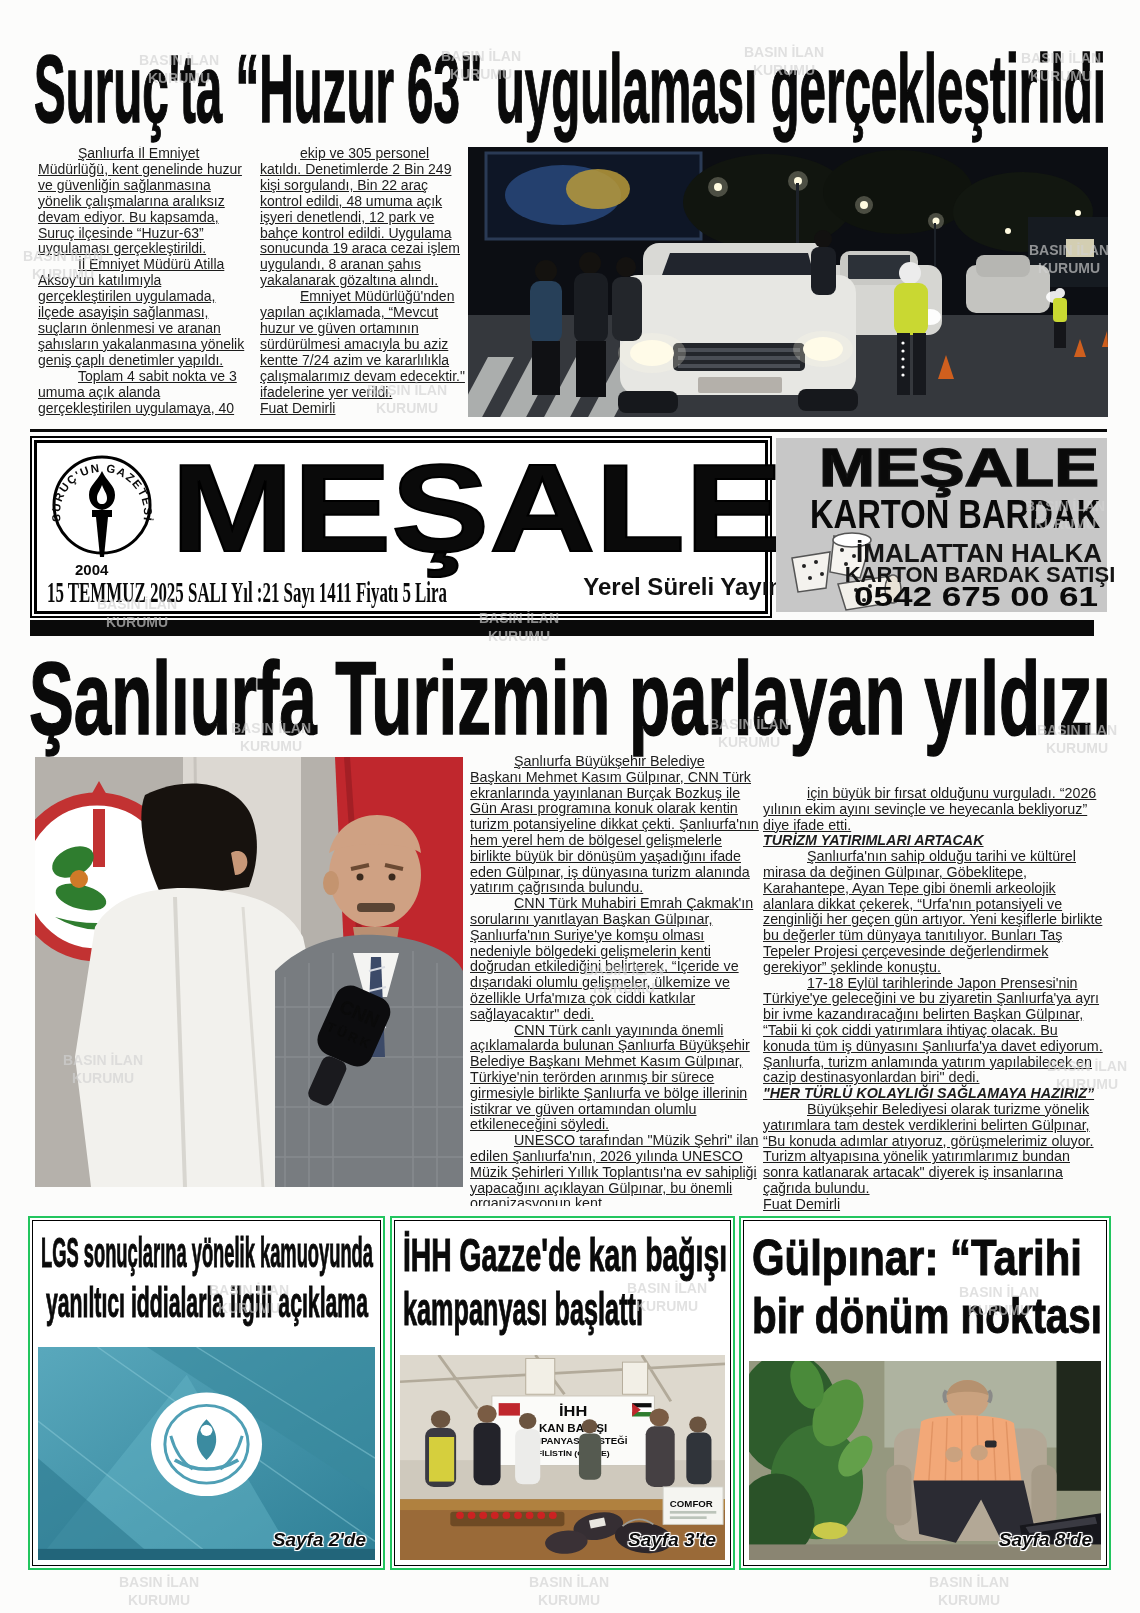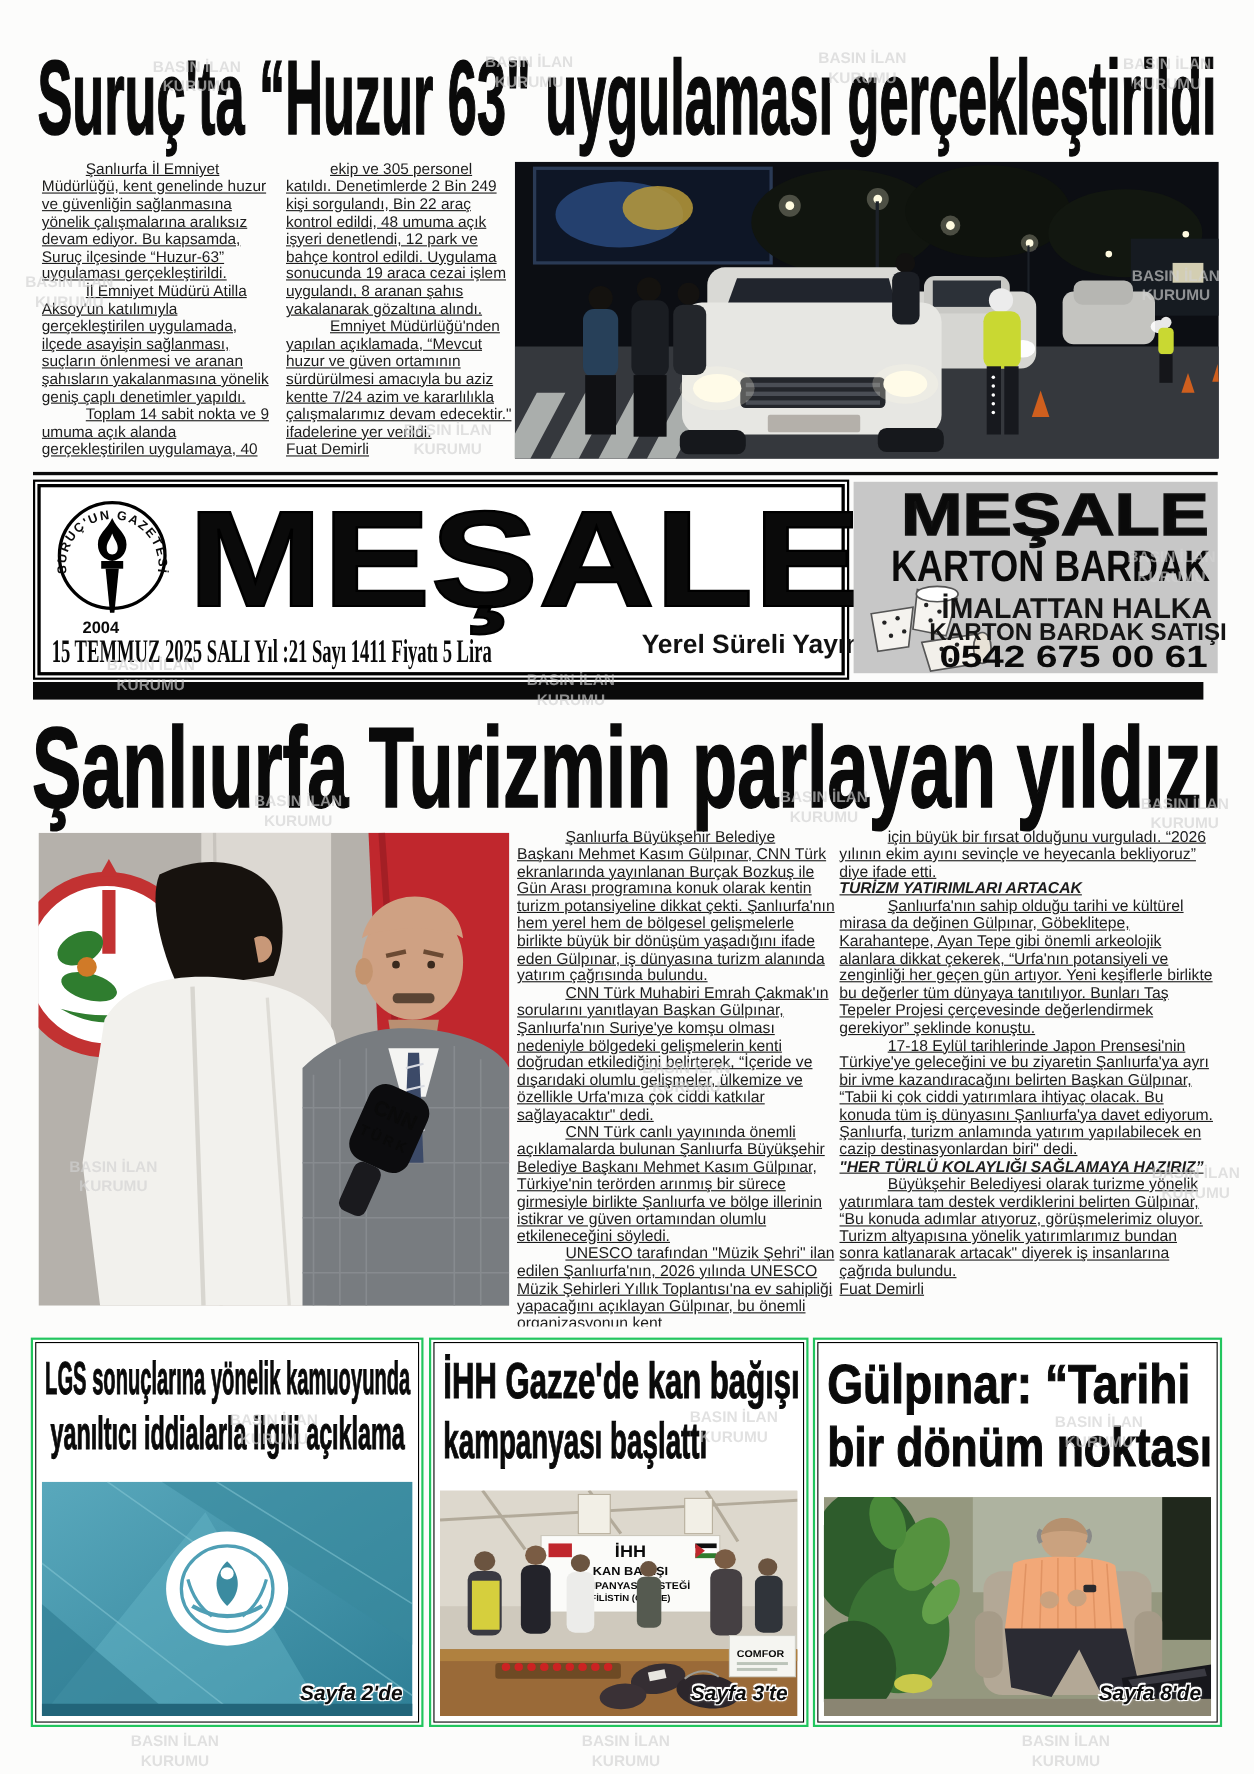--- a/index.html
+++ b/index.html
@@ -36,21 +36,21 @@
 
 <div class="page">
 
   <svg class="abs" style="left:28px;top:36px;" width="1084" height="104" viewBox="0 0 1084 104">
     <text x="542" y="86" text-anchor="middle" font-size="96" textLength="1072" lengthAdjust="spacingAndGlyphs" stroke="#0a0a0a" stroke-width="1.5">Suruç'ta “Huzur 63" uygulaması gerçekleştirildi</text>
   </svg>
 
   <div class="abs col topcol" style="left:38px;top:146px;width:214px;height:272px;overflow:hidden;">
     <p>Şanlıurfa İl Emniyet Müdürlüğü, kent genelinde huzur ve güvenliğin sağlanmasına yönelik çalışmalarına aralıksız devam ediyor. Bu kapsamda, Suruç ilçesinde “Huzur-63” uygulaması gerçekleştirildi.</p>
     <p>İl Emniyet Müdürü Atilla Aksoy'un katılımıyla gerçekleştirilen uygulamada, ilçede asayişin sağlanması, suçların önlenmesi ve aranan şahısların yakalanmasına yönelik geniş çaplı denetimler yapıldı.</p>
-    <p>Toplam 14 sabit nokta ve 9 umuma açık alanda gerçekleştirilen uygulamaya, 40</p>
+    <p>Toplam 4 sabit nokta ve 3 umuma açık alanda gerçekleştirilen uygulamaya, 40</p>
   </div>
   <div class="abs col topcol" style="left:260px;top:146px;width:208px;height:272px;overflow:hidden;">
     <p>ekip ve 305 personel katıldı. Denetimlerde 2 Bin 249 kişi sorgulandı, Bin 22 araç kontrol edildi, 48 umuma açık işyeri denetlendi, 12 park ve bahçe kontrol edildi. Uygulama sonucunda 19 araca cezai işlem uygulandı, 8 aranan şahıs yakalanarak gözaltına alındı.</p>
     <p>Emniyet Müdürlüğü'nden yapılan açıklamada, “Mevcut huzur ve güven ortamının sürdürülmesi amacıyla bu aziz kentte 7/24 azim ve kararlılıkla çalışmalarımız devam edecektir." ifadelerine yer verildi.</p>
     <p class="byline">Fuat Demirli</p>
   </div>
 
   <div class="abs photo" style="left:468px;top:147px;width:640px;height:270px;">
     <svg viewBox="0 0 640 270" preserveAspectRatio="none">
       <rect width="640" height="270" fill="#0c0e13"></rect>
@@ -281,21 +281,21 @@
       </g>
     </svg>
   </div>
 
   <div class="abs col maincol" style="left:470px;top:754px;width:289px;height:452px;overflow:hidden;">
     <p>Şanlıurfa Büyükşehir Belediye Başkanı Mehmet Kasım Gülpınar, CNN Türk ekranlarında yayınlanan Burçak Bozkuş ile Gün Arası programına konuk olarak kentin turizm potansiyeline dikkat çekti. Şanlıurfa'nın hem yerel hem de bölgesel gelişmelerle birlikte büyük bir dönüşüm yaşadığını ifade eden Gülpınar, iş dünyasına turizm alanında yatırım çağrısında bulundu.</p>
     <p>CNN Türk Muhabiri Emrah Çakmak'ın sorularını yanıtlayan Başkan Gülpınar, Şanlıurfa'nın Suriye'ye komşu olması nedeniyle bölgedeki gelişmelerin kenti doğrudan etkilediğini belirterek, “İçeride ve dışarıdaki olumlu gelişmeler, ülkemize ve özellikle Urfa'mıza çok ciddi katkılar sağlayacaktır" dedi.</p>
     <p>CNN Türk canlı yayınında önemli açıklamalarda bulunan Şanlıurfa Büyükşehir Belediye Başkanı Mehmet Kasım Gülpınar, Türkiye'nin terörden arınmış bir sürece girmesiyle birlikte Şanlıurfa ve bölge illerinin istikrar ve güven ortamından olumlu etkileneceğini söyledi.</p>
     <p>UNESCO tarafından "Müzik Şehri" ilan edilen Şanlıurfa'nın, 2026 yılında UNESCO Müzik Şehirleri Yıllık Toplantısı'na ev sahipliği yapacağını açıklayan Gülpınar, bu önemli organizasyonun kent</p>
   </div>
-  <div class="abs col maincol" style="left:763px;top:754px;width:344px;height:452px;overflow:hidden;">
+  <div class="abs col maincol" style="left:763px;top:786px;width:344px;height:452px;overflow:hidden;">
     <p>için büyük bir fırsat olduğunu vurguladı. “2026 yılının ekim ayını sevinçle ve heyecanla bekliyoruz” diye ifade etti.</p>
     <p class="subhead">TURİZM YATIRIMLARI ARTACAK</p>
     <p>Şanlıurfa'nın sahip olduğu tarihi ve kültürel mirasa da değinen Gülpınar, Göbeklitepe, Karahantepe, Ayan Tepe gibi önemli arkeolojik alanlara dikkat çekerek, “Urfa'nın potansiyeli ve zenginliği her geçen gün artıyor. Yeni keşiflerle birlikte bu değerler tüm dünyaya tanıtılıyor. Bunları Taş Tepeler Projesi çerçevesinde değerlendirmek gerekiyor” şeklinde konuştu.</p>
     <p>17-18 Eylül tarihlerinde Japon Prensesi'nin Türkiye'ye geleceğini ve bu ziyaretin Şanlıurfa'ya ayrı bir ivme kazandıracağını belirten Başkan Gülpınar, “Tabii ki çok ciddi yatırımlara ihtiyaç olacak. Bu konuda tüm iş dünyasını Şanlıurfa'ya davet ediyorum. Şanlıurfa, turizm anlamında yatırım yapılabilecek en cazip destinasyonlardan biri" dedi.</p>
     <p class="subhead">"HER TÜRLÜ KOLAYLIĞI SAĞLAMAYA HAZIRIZ”</p>
     <p>Büyükşehir Belediyesi olarak turizme yönelik yatırımlara tam destek verdiklerini belirten Gülpınar, “Bu konuda adımlar atıyoruz, görüşmelerimiz oluyor. Turizm altyapısına yönelik yatırımlarımız bundan sonra katlanarak artacak" diyerek iş insanlarına çağrıda bulundu.</p>
     <p class="byline">Fuat Demirli</p>
   </div>
 
   <div class="abs bbox" style="left:28px;top:1216px;width:357px;height:354px;">

